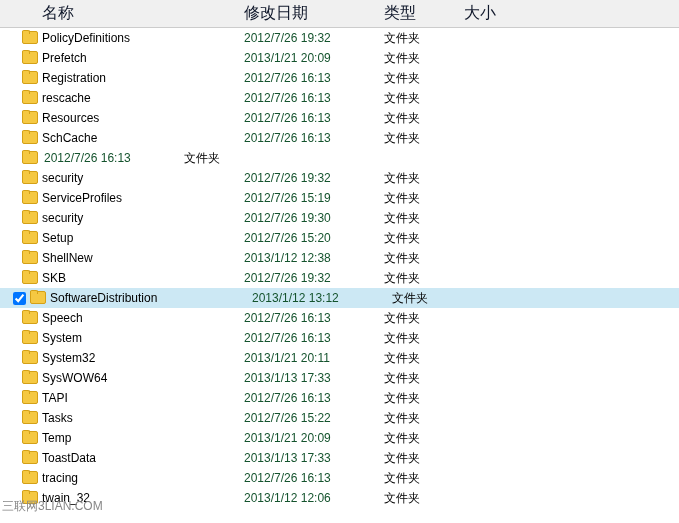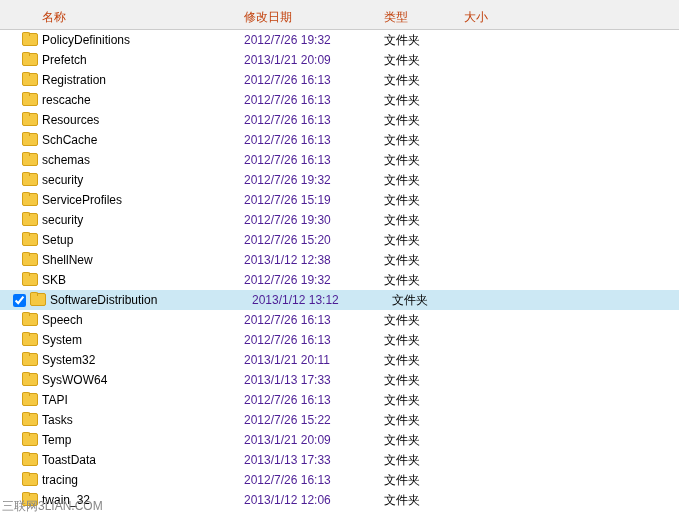--- a/index.html
+++ b/index.html
@@ -58,25 +58,24 @@
     }
     .col-size {
       width: 60px;
       min-width: 60px;
       padding-left: 4px;
     }
     .col-spacer {
       flex: 1;
     }
     .header-cell {
-      font-size: 12px;
-      color: #c2410c;
+      font-size: 16px;
+      color: #0f172a;
       cursor: pointer;
       user-select: none;
-      margin-top: 6px;
     }
     .file-list {
       flex: 1;
       overflow-y: auto;
       overflow-x: hidden;
     }
     .file-list::-webkit-scrollbar {
       width: 16px;
     }
     .file-list::-webkit-scrollbar-track {
@@ -148,21 +147,21 @@
       padding-left: 2px;
       white-space: nowrap;
       overflow: hidden;
       text-overflow: ellipsis;
       color: #000;
     }
     .date-cell {
       width: 140px;
       min-width: 140px;
       padding-left: 4px;
-      color: #4c1d95;
+      color: #14532d;
       white-space: nowrap;
     }
     .type-cell {
       width: 80px;
       min-width: 80px;
       padding-left: 4px;
       color: #000;
     }
     .size-cell {
       width: 60px;
@@ -248,21 +247,20 @@
         <div class="col-icon"><span class="folder-icon"></span></div>
         <div class="name-cell">SchCache</div>
         <div class="date-cell">2012/7/26 16:13</div>
         <div class="type-cell">文件夹</div>
         <div class="size-cell"></div>
         <div class="spacer-cell"></div>
       </div>
       <div class="file-row">
         <div class="checkbox-cell"></div>
         <div class="col-icon"><span class="folder-icon"></span></div>
-        <div class="name-cell">schemas</div>
         <div class="date-cell">2012/7/26 16:13</div>
         <div class="type-cell">文件夹</div>
         <div class="size-cell"></div>
         <div class="spacer-cell"></div>
       </div>
       <div class="file-row">
         <div class="checkbox-cell"></div>
         <div class="col-icon"><span class="folder-icon"></span></div>
         <div class="name-cell">security</div>
         <div class="date-cell">2012/7/26 19:32</div>

